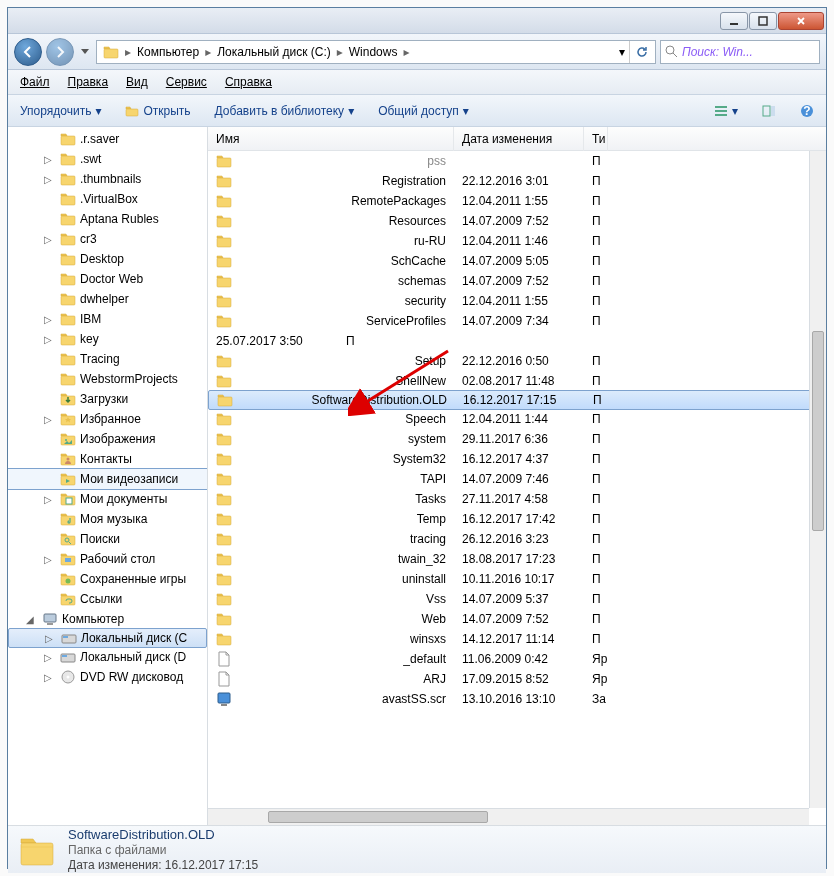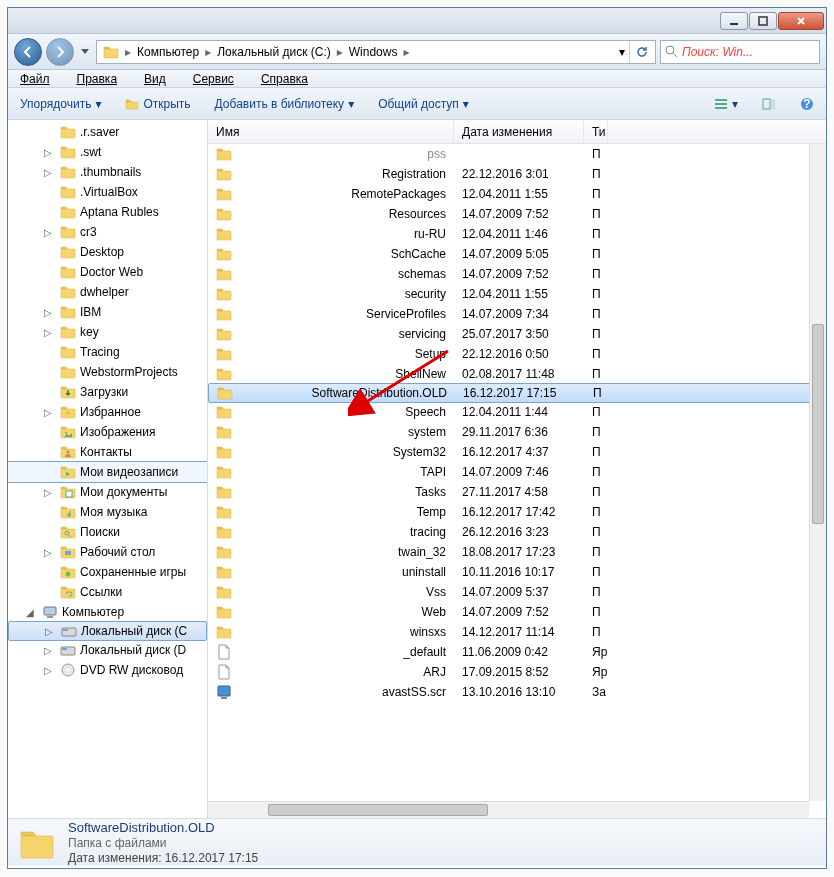--- a/index.html
+++ b/index.html
@@ -12,23 +12,23 @@
 .navbar { height: 36px; background: linear-gradient(#f2f6fb,#dde6f1); border-bottom: 1px solid #b8c6d8; display: flex; align-items: center; padding: 0 6px; gap: 4px; }
 .navbtn { width: 28px; height: 28px; border-radius: 14px; background: radial-gradient(circle at 40% 30%,#6fa8dc,#2d5c8c); display: flex; align-items: center; justify-content: center; border: 1px solid #2d5c8c; }
 .navbtn svg { width: 14px; height: 14px; }
 .navbtn.fwd { opacity: 0.6; }
 .ddarrow { width: 14px; height: 20px; display: flex; align-items: center; justify-content: center; }
 .addr { flex: 1; height: 24px; background: #fff; border: 1px solid #a0b0c0; display: flex; align-items: center; padding: 0 2px; }
 .addr-icon { width: 16px; height: 16px; margin: 0 4px; }
 .crumb { display: flex; align-items: center; height: 22px; padding: 0 4px; cursor: default; }
 .sep { color: #666; padding: 0 2px; }
 .refresh { width: 24px; height: 22px; display: flex; align-items: center; justify-content: center; border-left: 1px solid #ccc; }
-.search { width: 160px; height: 24px; background: #fff; border: 1px solid #a0b0c0; display: flex; align-items: center; padding: 0 4px; color: #ef4444; font-style: italic; }
+.search { width: 160px; height: 24px; background: #fff; border: 1px solid #a0b0c0; display: flex; align-items: center; padding: 0 4px; color: #8b5cf6; font-style: italic; }
 .search svg { margin-right: 4px; }
-.menubar { height: 18px; background: linear-gradient(#f4f7fb,#e6ecf3); border-bottom: 1px solid #c8d4e2; display: flex; align-items: center; padding: 0 4px; gap: 11px; }
+.menubar { height: 25px; background: linear-gradient(#f4f7fb,#e6ecf3); border-bottom: 1px solid #c8d4e2; display: flex; align-items: center; padding: 0 4px; gap: 2px; }
 .menuitem { padding: 2px 8px; cursor: default; }
 .menuitem u { text-decoration: underline; }
 .toolbar { height: 32px; background: linear-gradient(#f2f6fb,#dde7f2); border-bottom: 1px solid #c8d4e2; display: flex; align-items: center; padding: 0 6px; gap: 12px; }
 .tbtn { display: flex; align-items: center; gap: 4px; padding: 3px 6px; cursor: default; color: #15428b; }
 .tbtn svg { width: 14px; height: 14px; }
 .spacer { flex: 1; }
 .content { display: flex; height: 698px; }
 .tree { width: 200px; border-right: 1px solid #d8dde2; overflow: hidden; padding: 2px 0; background: #fff; }
 .tree-item { display: flex; align-items: center; height: 20px; padding-left: 18px; gap: 4px; cursor: default; white-space: nowrap; }
 .tree-item.lvl2 { padding-left: 36px; }
@@ -586,29 +586,20 @@
                   <path class="tab" d="M1 3h5l1 2H1z"></path>
                   <rect x="1" y="5" width="14" height="9" rx="1"></rect>
                 </g>
               </svg>
               <span>ServiceProfiles</span>
             </div>
             <div class="cell date">14.07.2009 7:34</div>
             <div class="cell type">П</div>
           </div>
           <div class="row">
-            <div class="cell name">
-              <svg class="ficon" viewBox="0 0 16 16">
-                <g class="folder-svg">
-                  <path class="tab" d="M1 3h5l1 2H1z"></path>
-                  <rect x="1" y="5" width="14" height="9" rx="1"></rect>
-                </g>
-              </svg>
-              <span>servicing</span>
-            </div>
             <div class="cell date">25.07.2017 3:50</div>
             <div class="cell type">П</div>
           </div>
           <div class="row">
             <div class="cell name">
               <svg class="ficon" viewBox="0 0 16 16">
                 <g class="folder-svg">
                   <path class="tab" d="M1 3h5l1 2H1z"></path>
                   <rect x="1" y="5" width="14" height="9" rx="1"></rect>
                 </g>

